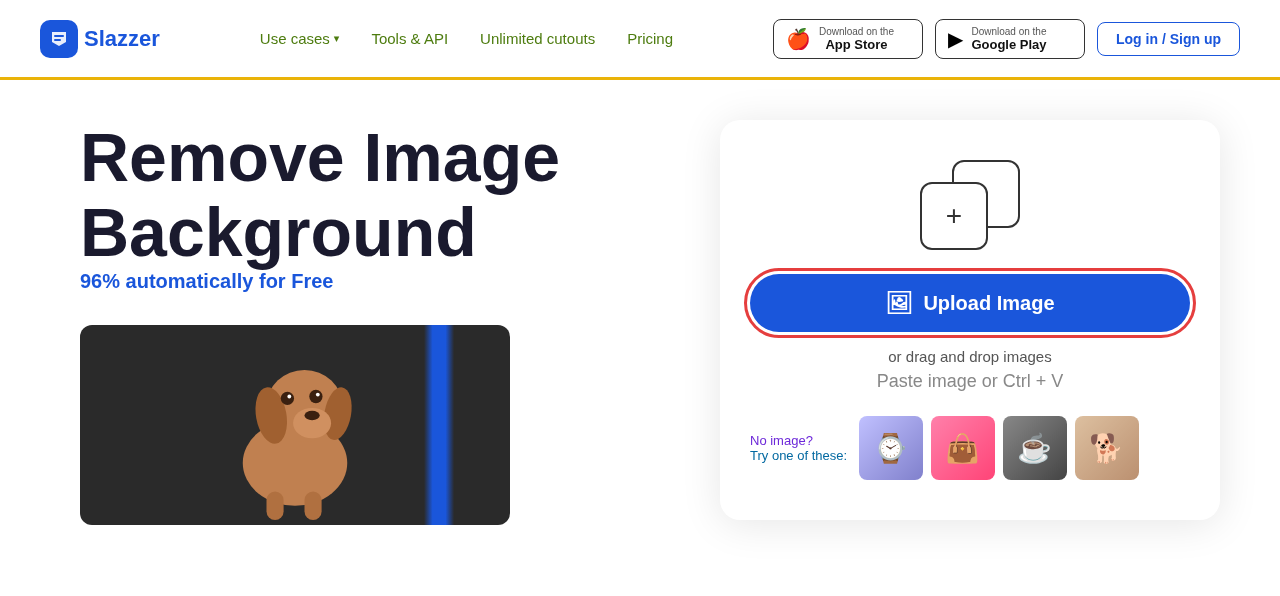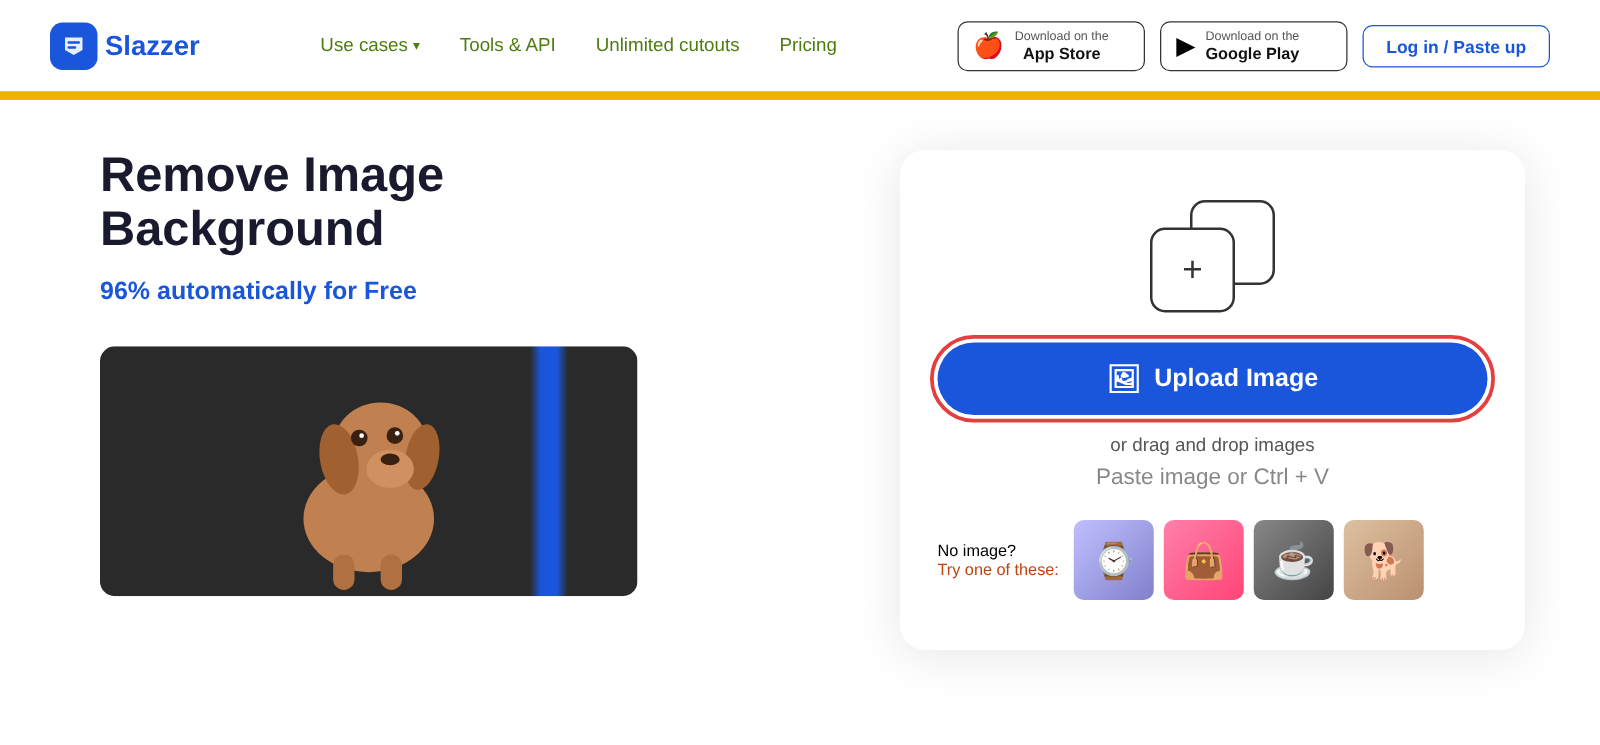--- a/index.html
+++ b/index.html
@@ -1,21 +1,21 @@
 <!DOCTYPE html>
 <html><head>
   <meta charset="utf-8">
   <style>
     * { margin: 0; padding: 0; box-sizing: border-box; }
     body { font-family: -apple-system, BlinkMacSystemFont, 'Segoe UI', sans-serif; background: #fff; width: 1280px; height: 596px; overflow: hidden; }
 
     
     header {
       display: flex; justify-content: space-between;
-      padding: 0 40px; height: 80px; border-bottom: 7px solid #eab308;
+      padding: 0 40px; height: 80px; border-bottom: 3px solid #eab308;
     }
     .logo-area { display: flex; align-items: center; gap: 6px; }
     .logo-icon {
       width: 38px; height: 38px; background: #1a56db; border-radius: 10px;
       display: flex; align-items: center; justify-content: center; color: #fff; font-size: 20px;
     }
     .logo-text { font-size: 22px; font-weight: 700; color: #1a56db; }
 
     nav { display: flex; align-items: center; gap: 32px; }
     .nav-item { font-size: 15px; color: #4d7c0f; font-weight: 500; cursor: pointer; display: flex; align-items: center; gap: 4px; }
@@ -38,21 +38,21 @@
       cursor: pointer; white-space: nowrap;
     }
 
     
     main {
       display: flex; padding: 40px 60px 0 80px; gap: 60px; align-items: flex-start;
     }
 
     
     .left-panel { flex: 0 0 580px; }
-    .hero-title { font-size: 39px; font-weight: 800; color: #1a1a2e; line-height: 1.1; margin-bottom: 16px; }
+    .hero-title { font-size: 68px; font-weight: 800; color: #1a1a2e; line-height: 1.1; }
     .hero-sub { font-size: 20px; color: #333; margin-bottom: 32px; }
     .hero-sub span { color: #1a56db; font-weight: 700; }
 
     .dog-image-container {
       width: 430px; height: 200px; border-radius: 12px; overflow: hidden; position: relative;
       background: #1a1a1a;
     }
     .dog-image-bg {
       width: 100%; height: 100%;
       background: linear-gradient(to right, #2a2a2a 80%, #1a56db 82%, #1a56db 85%, #2a2a2a 87%);
@@ -136,21 +136,21 @@
         <div class="store-text-bot">App Store</div>
       </div>
     </button>
     <button class="store-btn">
       <span class="store-icon">▶</span>
       <div>
         <div class="store-text-top">Download on the</div>
         <div class="store-text-bot">Google Play</div>
       </div>
     </button>
-    <button class="login-btn">Log in / Paste up</button>
+    <button class="login-btn">Log in / Sign up</button>
   </div>
 </header>
 
 <main>
 
   <div class="left-panel">
     <h1 class="hero-title">
       <span>Remove Image</span><br>
       <span>Background</span>
     </h1>
@@ -201,22 +201,22 @@
       <button class="upload-btn">
         <span class="upload-btn-icon">🖼</span>
         <span>Upload Image</span>
       </button>
 
       <p class="drag-text">or drag and drop images</p>
       <p class="paste-text">Paste image or Ctrl + V</p>
 
       <div class="sample-section">
         <div>
-          <div style="font-size:13px;color:#000000;">No image?</div>
-          <div style="font-size:13px;color:#c2410c;">Try one of these:</div>
+          <div style="font-size:13px;color:#6d28d9;">No image?</div>
+          <div style="font-size:13px;color:#0369a1;">Try one of these:</div>
         </div>
         <div class="sample-imgs">
           <div class="sample-thumb thumb-watch">
             <span class="thumb-icon">⌚</span>
           </div>
           <div class="sample-thumb thumb-bag">
             <span class="thumb-icon">👜</span>
           </div>
           <div class="sample-thumb thumb-coffee">
             <span class="thumb-icon">☕</span>

